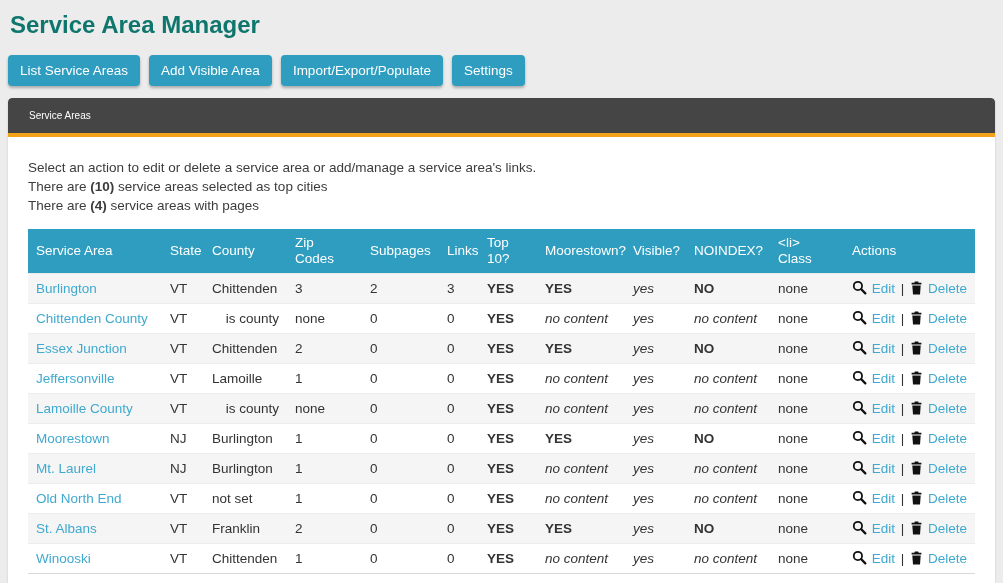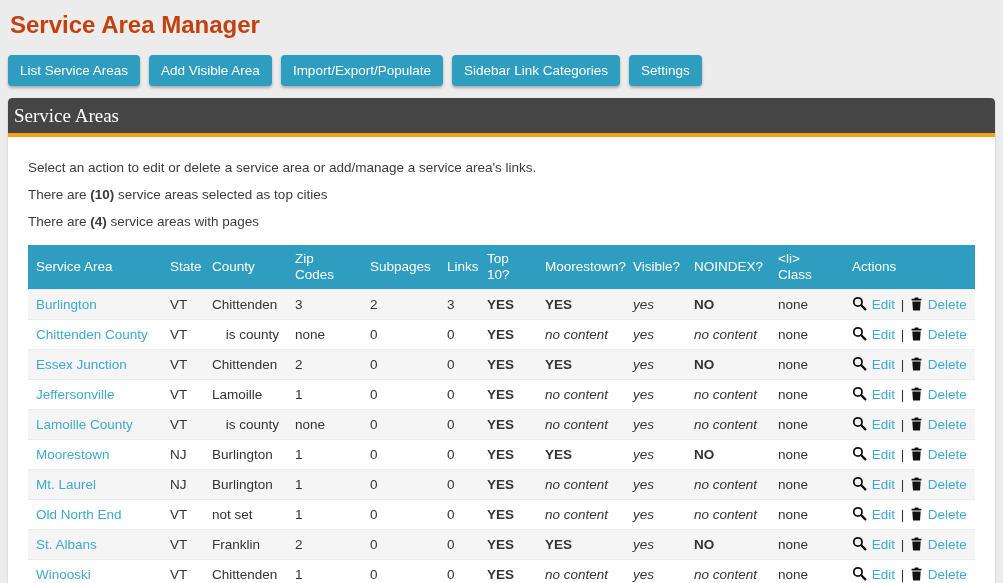--- a/index.html
+++ b/index.html
@@ -6,59 +6,59 @@
   html,body { margin:0; padding:0; }
   body {
     width:1003px; height:583px;
     background:#ececec;
     font-family:"Liberation Sans", sans-serif;
     color:#3c3c3c;
     overflow:hidden;
   }
   .page { padding:8px 8px 0 8px; }
   .page-title {
-    font-size:24px; font-weight:bold; color:#c2410c;
+    font-size:24px; font-weight:bold; color:#0f766e;
     margin:3px 0 15px 2px; line-height:28px;
   }
   .nav { display:flex; gap:9px; margin:16px 0 12px 0; }
   .btn {
     background:#2e9dbf; color:#ffffff; border:none; border-radius:4px;
     padding:8px 12px; font-size:13.5px; font-family:inherit; line-height:15px;
     box-shadow:0 2px 3px rgba(0,0,0,0.28); cursor:pointer; white-space:nowrap;
   }
   .panel {
     background:#ffffff; border-radius:4px;
     box-shadow:0 1px 2px rgba(0,0,0,0.18);
     overflow:hidden;
   }
   .panel-heading {
-    background:#454545; color:#ffffff; font-size:19px;
-    padding:10px 6px; border-bottom:4px solid #f5a21b;
-    border-radius:4px 4px 0 0; line-height:15px;font-family:Liberation Serif, serif;
+    background:#454545; color:#ffffff; font-size:10px;
+    padding:10px 21px; border-bottom:4px solid #f5a21b;
+    border-radius:4px 4px 0 0; line-height:15px;
   }
   .panel-body { padding:13px 20px 19px 20px; }
-  .panel-body p { font-size:13.5px; color:#3c3c3c; margin:11px 0; line-height:16px; }
+  .panel-body p { font-size:13.5px; color:#3c3c3c; margin:3px 0; line-height:16px; }
   .panel-body p:first-child { margin-top:10px; }
 
   table.sa-table {
     width:947px; border-collapse:collapse; table-layout:fixed;
     margin-top:15px; border-bottom:1px solid #d9d9d9;
     font-size:13.5px;
   }
   .sa-table thead th {
     background:#2e9dbf; color:#ffffff; font-weight:normal;
     text-align:left; padding:6px 8px; line-height:16px;
   }
   .sa-table td {
     padding:6px 8px; color:#333333; line-height:16px;
     border-top:1px solid #ececec;
     overflow:hidden; white-space:nowrap;
   }
   .sa-table tbody tr:nth-child(odd) { background:#f5f5f5; }
-  .center { text-align:left; }
+  .center { text-align:center; }
   .cell-actions { white-space:nowrap; }
   .cell-actions svg { vertical-align:-2px; margin-right:1px; }
   a.s-link { color:#3fa9cf; text-decoration:none; }
   .s-plain  { color:#333333; }
   .s-green  { color:#089408;text-align:right; }
   .s-red    { color:#fa1010; }
   .s-green-bold   { color:#068006; font-weight:bold; }
   .s-green-italic { color:#2f9e2f; font-style:italic; }
   .s-darkred-italic { color:#8b0000; font-style:italic; }
   .s-red-bold { color:#fa1010; font-weight:bold; }
@@ -68,21 +68,20 @@
 <body>
 
 <div class="page">
 
   <h1 class="page-title">Service Area Manager</h1>
 
   <div class="nav">
       <button class="btn">List Service Areas</button>
       <button class="btn">Add Visible Area</button>
       <button class="btn">Import/Export/Populate</button>
-      <button class="btn">Sidebar Link Categories</button>
       <button class="btn">Settings</button>
     </div>
 
   <div class="panel">
     <div class="panel-heading">
       <span>Service Areas</span>
     </div>
     <div class="panel-body">
       <p>Select an action to edit or delete a service area or add/manage a service area's links.</p>
       <p><span>There are </span><strong>(10)</strong><span> service areas selected as top cities</span></p>

